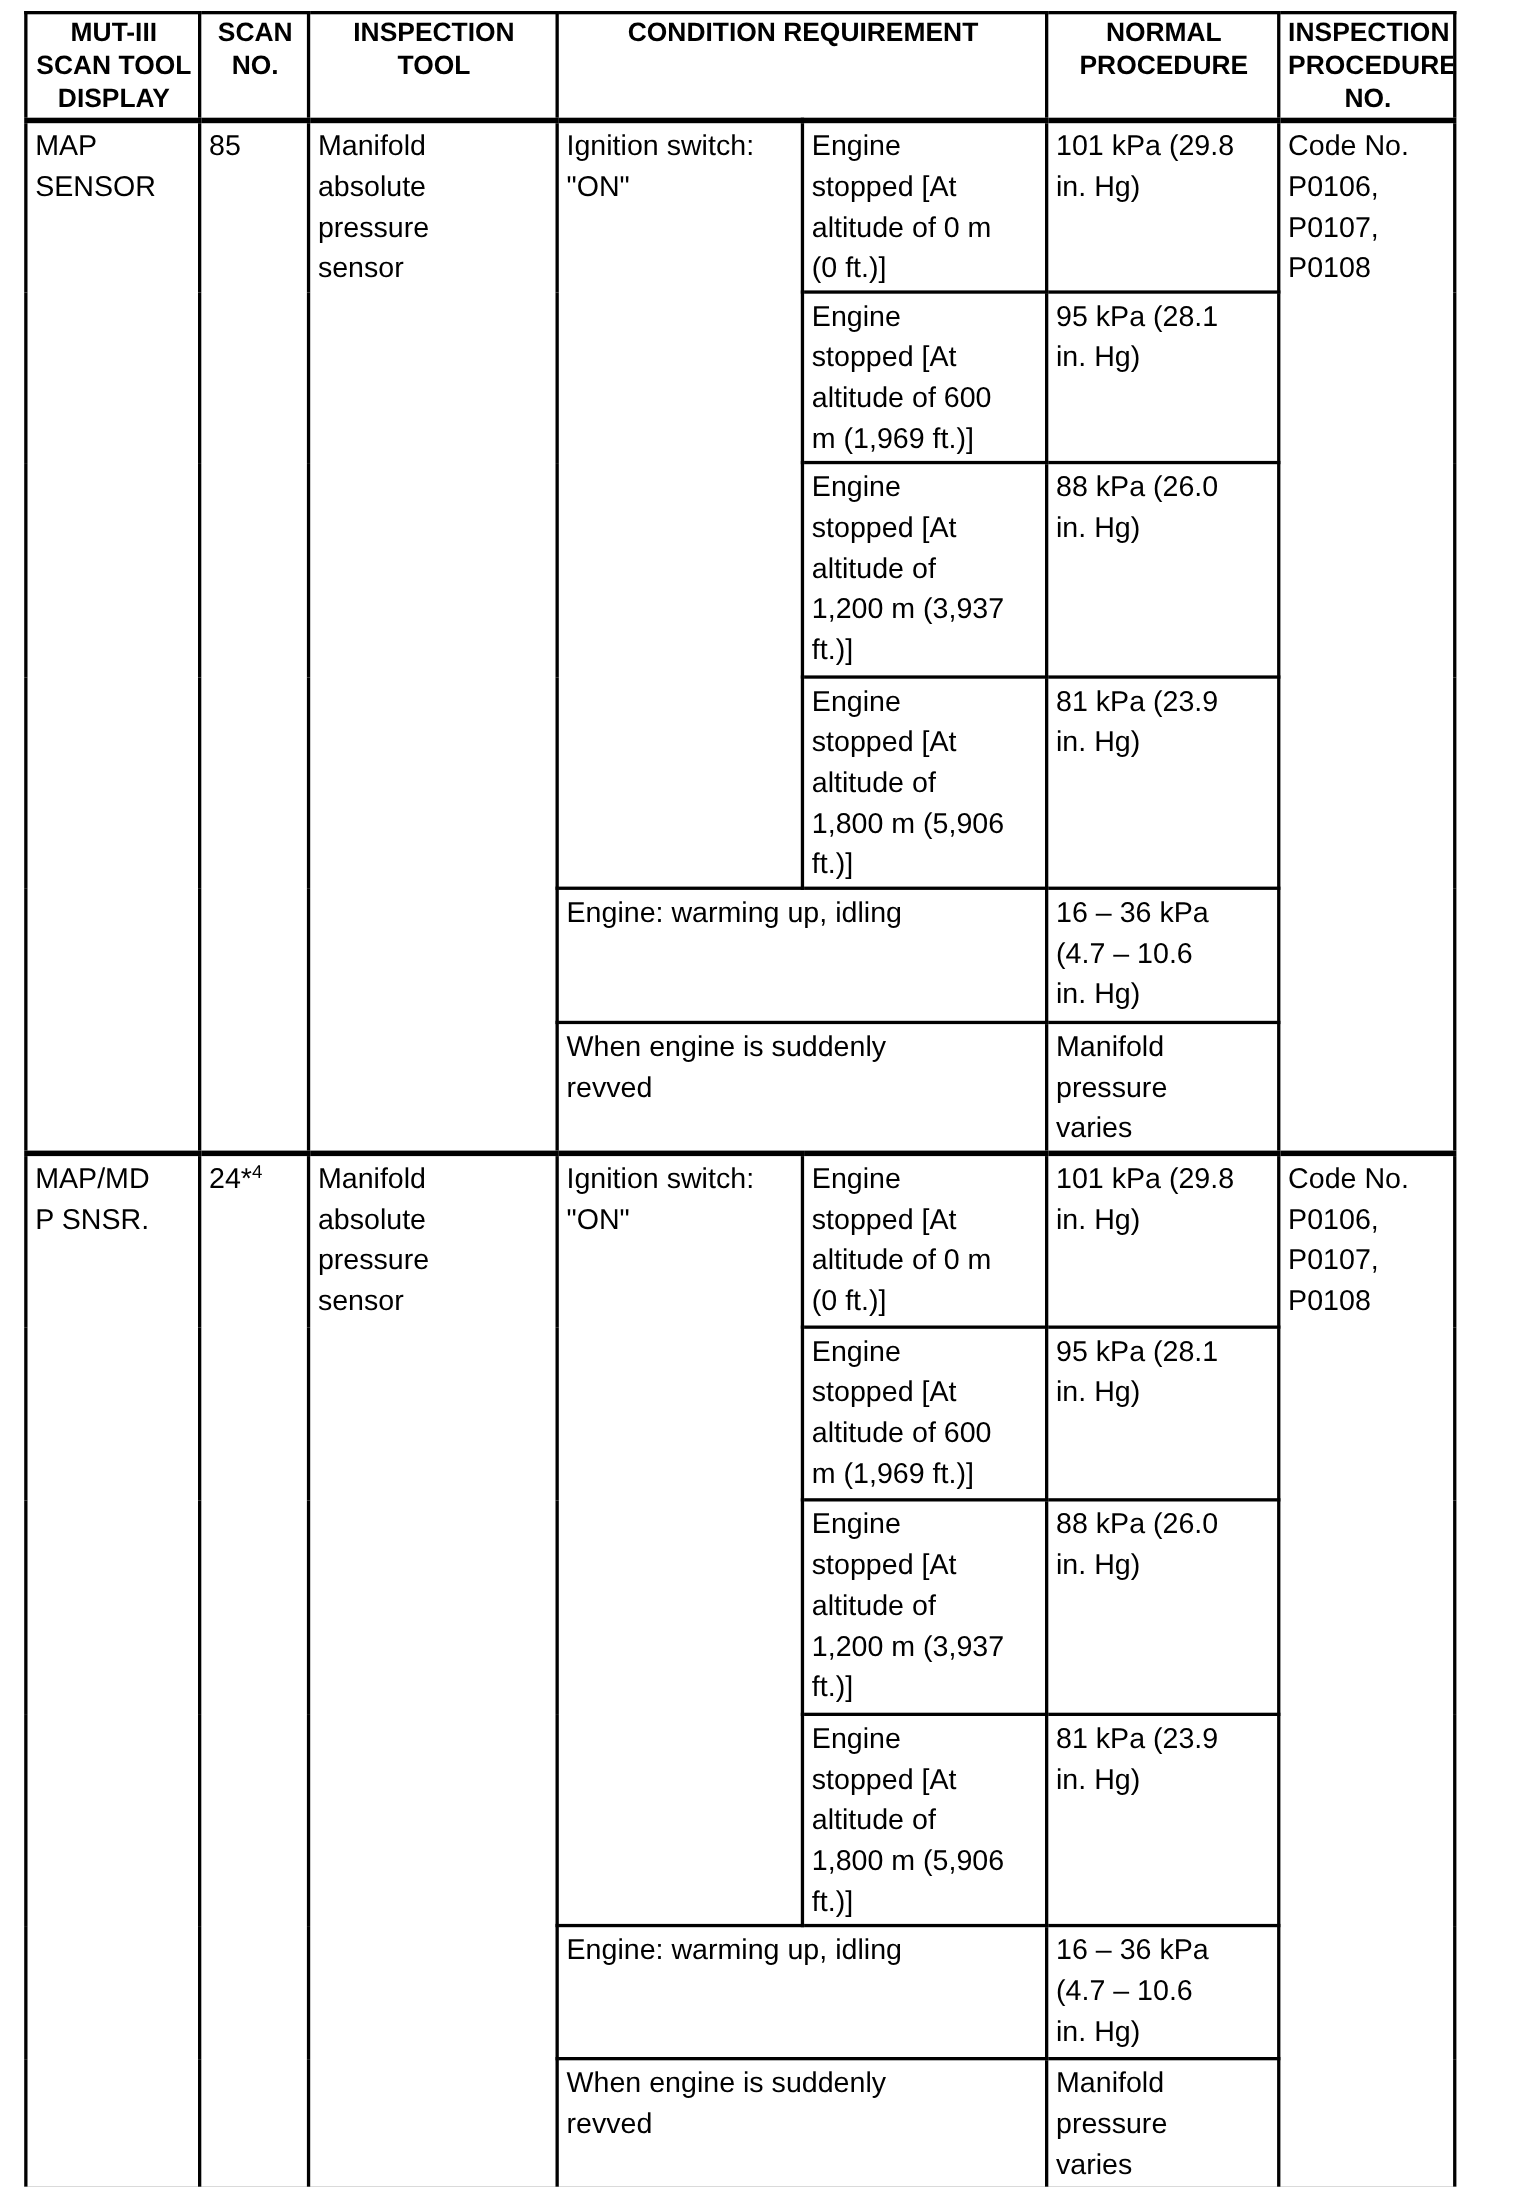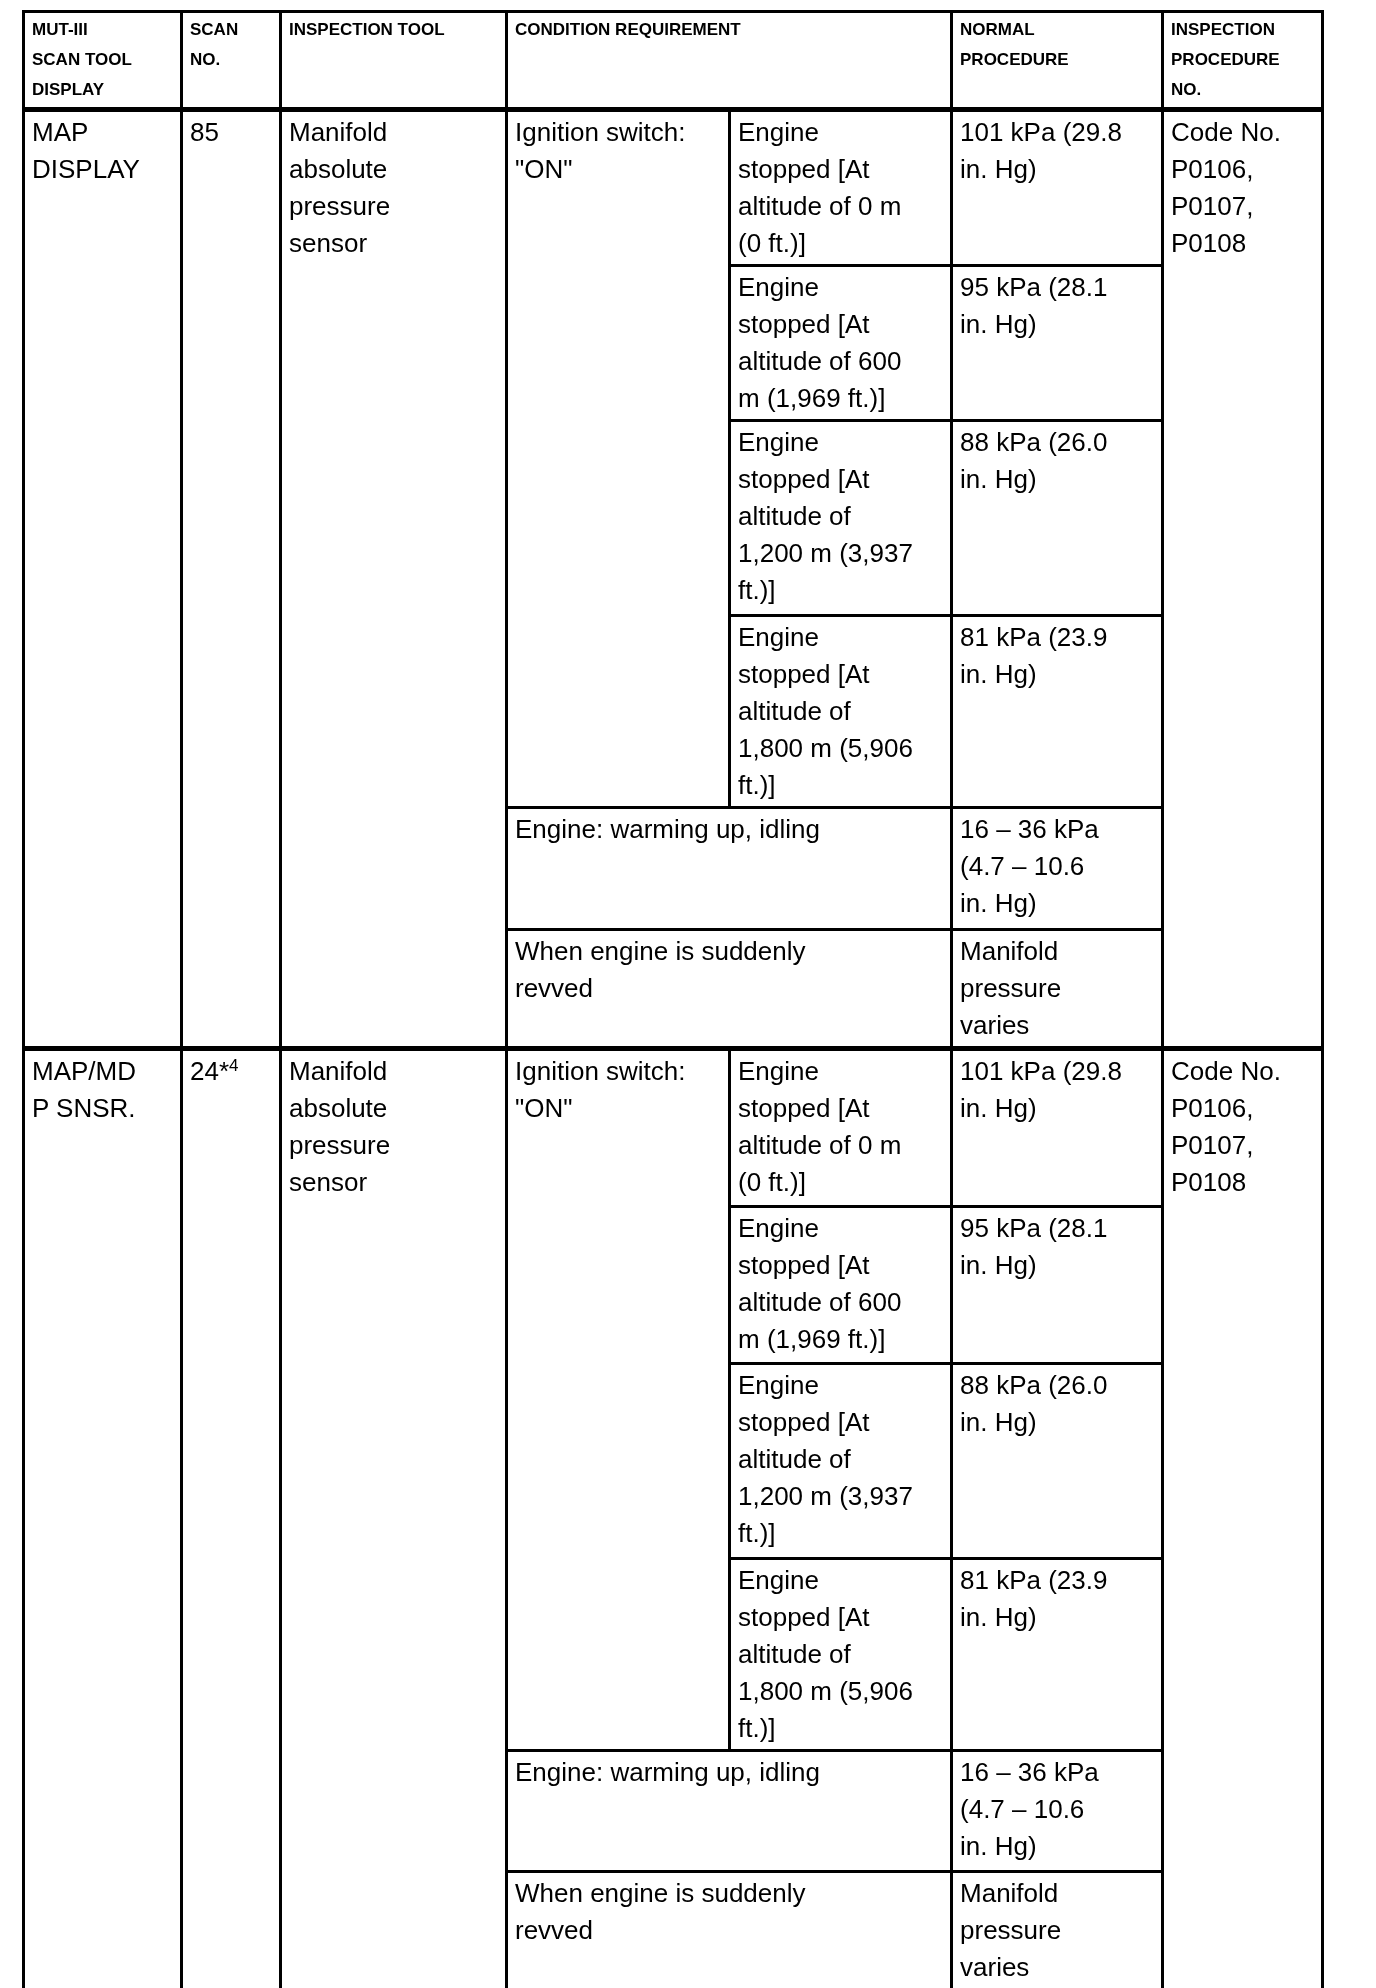--- a/index.html
+++ b/index.html
@@ -27,24 +27,25 @@
   }
   table.diag th,
   table.diag td {
     border: 3px solid #000000;
     vertical-align: top;
     text-align: left;
     white-space: pre-line;
     overflow: hidden;
   }
   table.diag th {
-    font-size: 17px;
+    font-size: 24px;
     line-height: 30px;
     font-weight: bold;
     padding: 2px 5px 2px 7px;
+    text-align: center;
   }
   table.diag td {
     font-size: 26px;
     line-height: 37px;
     font-weight: normal;
     padding: 2px 5px 2px 7px;
   }
   tr.thick-bottom th { border-bottom-width: 5px; }
   tr.thick-top td { border-top-width: 5px; }
   sup.fnote {
@@ -95,21 +96,21 @@
         <th>INSPECTION
 PROCEDURE
 NO.</th>
       </tr>
     </thead>
 
     <tbody>
 
       <tr class="rh-154">
         <td rowspan="6">MAP
-DISPLAY</td>
+SENSOR</td>
         <td rowspan="6"><span>85</span><sup class="fnote"></sup></td>
         <td rowspan="6">Manifold
 absolute
 pressure
 sensor</td>
         <td rowspan="4">Ignition switch:
 "ON"</td>
         <td>Engine
 stopped [At
 altitude of 0 m

